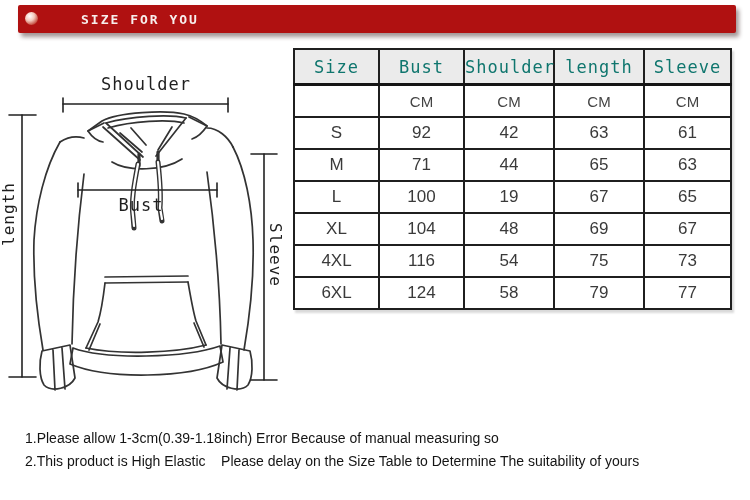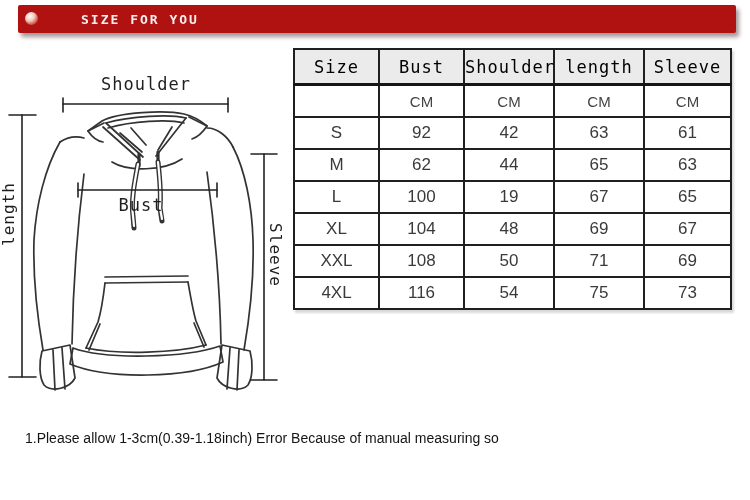--- a/index.html
+++ b/index.html
@@ -15,21 +15,21 @@
          background:radial-gradient(circle at 36% 32%, #ffffff 0%, #f3c9bd 38%, #c2473a 75%, #a92a20 100%);}
   .banner-text{margin-left:63px;color:#f7eeec;font-family:"DejaVu Sans Mono",monospace;
                font-weight:bold;font-size:13px;letter-spacing:2px;}
 
   
   .size-table{position:absolute;left:293px;top:48px;width:437px;border-collapse:collapse;
               table-layout:fixed;box-shadow:2px 3px 2px rgba(0,0,0,.15);}
   .size-table th,.size-table td{border:2px solid #1f1f1f;text-align:center;vertical-align:middle;
               color:#3a3a3a;padding:0;}
   .size-table th{height:33px;background:#ebebeb;font-family:"DejaVu Sans Mono",monospace;
-              font-weight:normal;font-size:17px;letter-spacing:1px;color:#000000;
+              font-weight:normal;font-size:17px;letter-spacing:1px;color:#0f766e;
               border-bottom:3px solid #151515;}
   .size-table td{height:30px;font-size:17px;}
   .size-table tr.unit-row td{font-size:15px;color:#444;}
 
   
   .diagram{position:absolute;left:0;top:45px;width:292px;height:378px;}
   .diagram path,.diagram line{fill:none;stroke:#333;stroke-width:1.7;
               stroke-linecap:round;stroke-linejoin:round;}
   .diagram .measure line{stroke:#222;stroke-width:1.6;}
   .diagram text{font-family:"DejaVu Sans Mono",monospace;fill:#1f1f1f;font-size:17px;letter-spacing:1px;}
@@ -146,53 +146,54 @@
         </tr>
         <tr>
           <td>S</td>
           <td>92</td>
           <td>42</td>
           <td>63</td>
           <td>61</td>
         </tr>
         <tr>
           <td>M</td>
-          <td>62</td>
+          <td>71</td>
           <td>44</td>
           <td>65</td>
           <td>63</td>
         </tr>
         <tr>
           <td>L</td>
           <td>100</td>
           <td>19</td>
           <td>67</td>
           <td>65</td>
         </tr>
         <tr>
           <td>XL</td>
           <td>104</td>
           <td>48</td>
           <td>69</td>
           <td>67</td>
         </tr>
         <tr>
-          <td>XXL</td>
-          <td>108</td>
-          <td>50</td>
-          <td>71</td>
-          <td>69</td>
-        </tr>
-        <tr>
           <td>4XL</td>
           <td>116</td>
           <td>54</td>
           <td>75</td>
           <td>73</td>
         </tr>
+        <tr>
+          <td>6XL</td>
+          <td>124</td>
+          <td>58</td>
+          <td>79</td>
+          <td>77</td>
+        </tr>
       </tbody>
   </table>
 
   <div class="notes">
     <div>1.Please allow 1-3cm(0.39-1.18inch) Error Because of manual measuring so</div>
+    <div class="pre">2.This product is High Elastic    Please delay on the Size Table to Determine The suitability of yours</div>
   </div>
 
 </div>
 
 </body></html>

